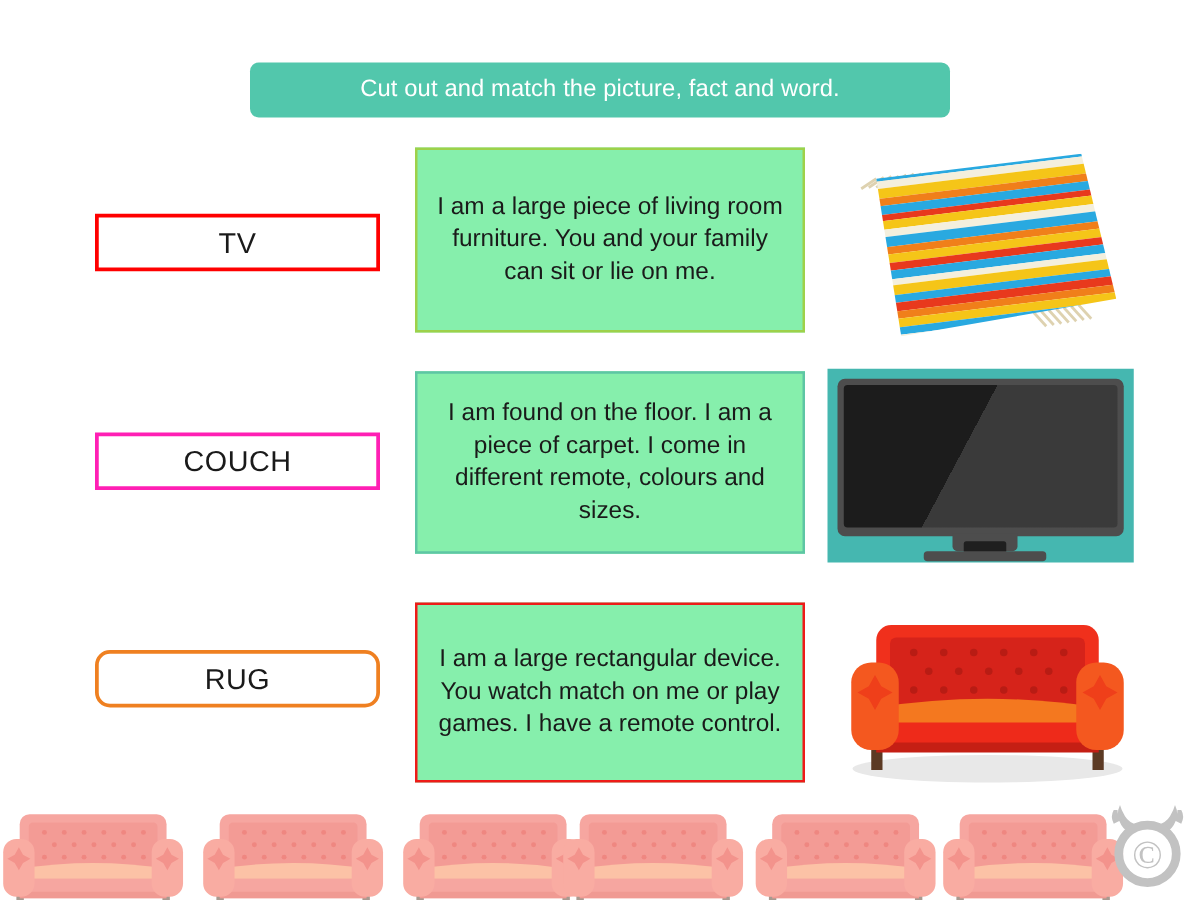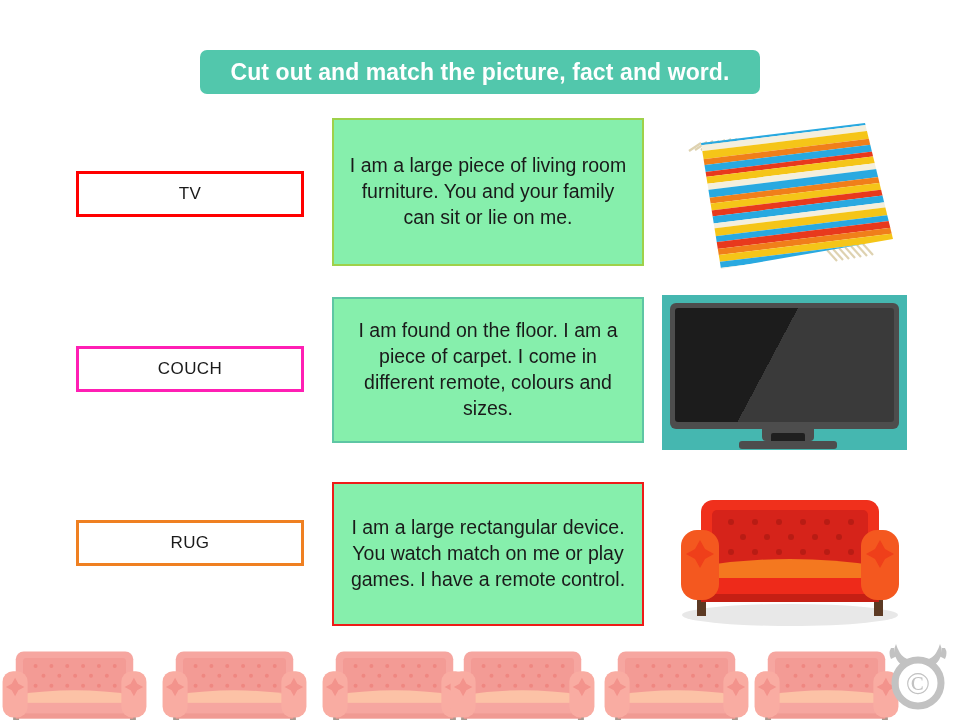--- a/index.html
+++ b/index.html
@@ -21,22 +21,22 @@
     left: 200px; top: 50px;
     width: 560px; height: 44px;
     background: #52c7ac;
     border-radius: 7px;
     display: flex;
     align-items: center;
     justify-content: center;
   }
   #header-banner .title {
     color: #ffffff;
-    font-size: 23px;
-    font-weight: bold;
+    font-size: 19px;
+    font-weight: normal;
     letter-spacing: 0.1px;
     white-space: nowrap;
   }
 
   
   .row {
     position: absolute;
     left: 0;
     width: 960px;
   }
@@ -51,21 +51,21 @@
     width: 228px;
     height: 46px;
     background: #ffffff;
     border: 3px solid #000;
     box-sizing: border-box;
     display: flex;
     align-items: center;
     justify-content: center;
   }
   .word-box .word-label {
-    font-size: 17px;
+    font-size: 23px;
     color: #1a1a1a;
     letter-spacing: 0.4px;
   }
   #word-box-0 { top: 56px; border-color: #ff0000; }
   #word-box-1 { top: 53px; border-color: #ff1fb4; }
   #word-box-2 { top: 44px; border-color: #ef8021; }
 
   
   .fact-box {
     position: absolute;
@@ -282,21 +282,21 @@
         <div class="tv-screen"></div>
       </div>
       <div class="tv-neck"></div>
       <div class="tv-neck-inner"></div>
       <div class="tv-base"></div>
     </div>
   </div>
 
   <div class="row" id="row-2">
 
-    <div class="word-box" id="word-box-2" style="border-color: rgb(239, 128, 33);">
+    <div class="word-box" id="word-box-2" style="border-color: rgb(239, 128, 33); border-radius: 12px;">
       <span class="word-label">RUG</span>
     </div>
 
     <div class="fact-box" id="fact-box-2" style="border-color: rgb(238, 27, 24);">
       <span class="fact-text">I am a large rectangular device. You watch match on me or play games. I have a remote control.</span>
     </div>
 
     <div class="picture-cell" id="picture-couch">
       <div class="couch-wrap">
         <svg width="250" height="150" viewBox="0 0 250 150">

